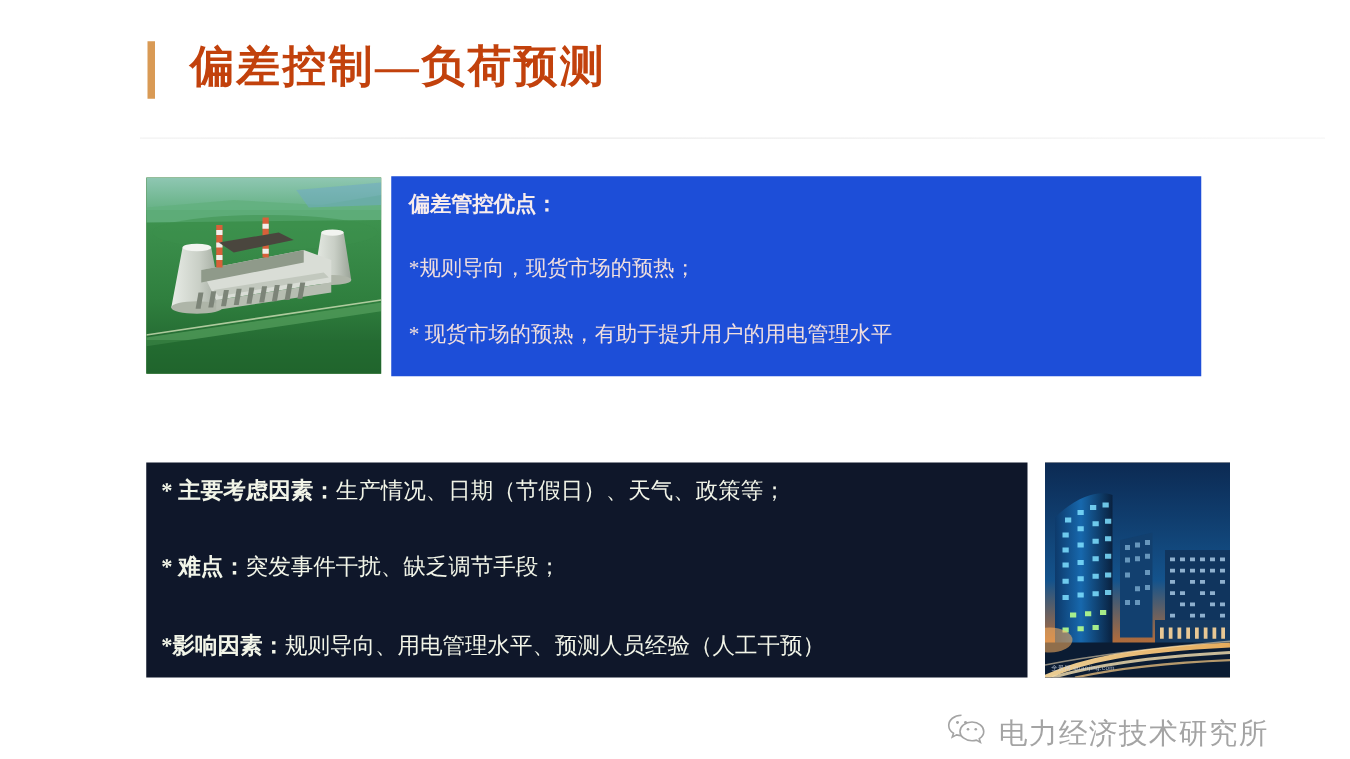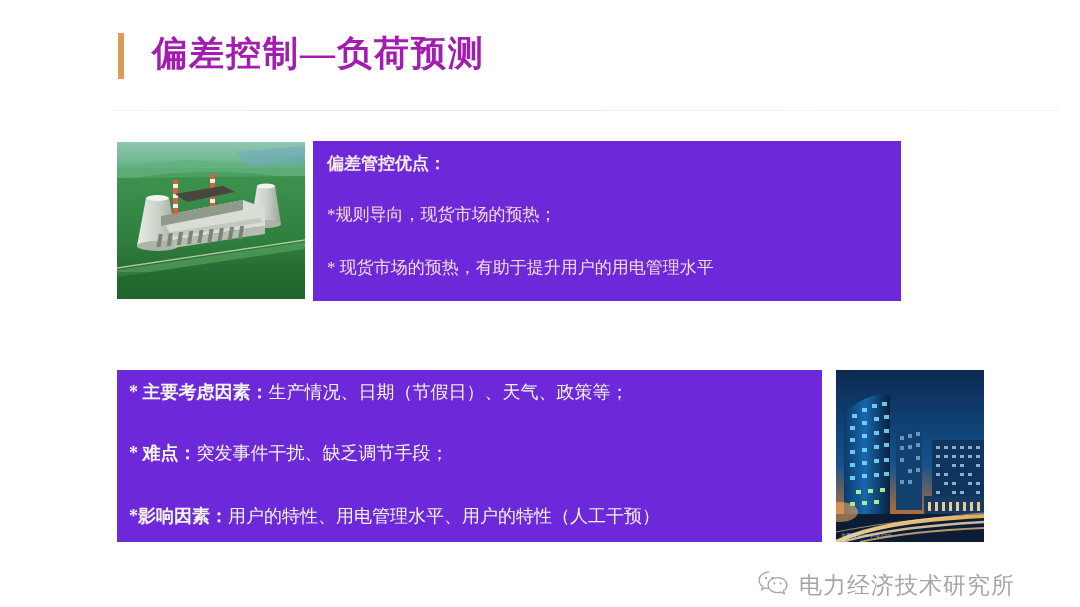--- a/index.html
+++ b/index.html
@@ -29,21 +29,21 @@
     background: #d99a55;
   }
 
   .slide-title {
     position: absolute;
     left: 152px;
     top: 29px;
     font-family: "Liberation Serif", "DejaVu Serif", serif;
     font-size: 35px;
     font-weight: 700;
-    color: #a21caf;
+    color: #c2410c;
     letter-spacing: 2px;
     line-height: 50px;
     white-space: nowrap;
   }
 
   .title-divider {
     position: absolute;
     left: 112px;
     top: 110px;
     width: 948px;
@@ -61,23 +61,23 @@
     overflow: hidden;
     background: #2f7a2f;
   }
   .plant-photo svg { display: block; width: 100%; height: 100%; }
 
   
   .red-panel {
     position: absolute;
     left: 313px;
     top: 141px;
-    width: 588px;
+    width: 648px;
     height: 160px;
-    background: #6d28d9;
+    background: #1d4ed8;
     padding: 12px 0 0 14px;
   }
   .red-panel .ln {
     color: #f0dede;
     font-family: "Liberation Serif", "DejaVu Serif", serif;
     font-size: 17px;
     line-height: 21px;
     white-space: nowrap;
   }
   .red-panel .ln.head {
@@ -87,21 +87,21 @@
   }
   .red-panel .ln.item1 { margin-bottom: 32px; }
 
   
   .green-panel {
     position: absolute;
     left: 117px;
     top: 370px;
     width: 705px;
     height: 172px;
-    background: #6d28d9;
+    background: #0f172a;
     padding: 11px 0 0 12px;
   }
   .green-panel .ln {
     color: #f2f5e8;
     font-family: "Liberation Serif", "DejaVu Serif", serif;
     font-size: 18px;
     line-height: 22px;
     white-space: nowrap;
   }
   .green-panel .ln .bold { font-weight: 700; }
@@ -234,21 +234,21 @@
   <div class="green-panel">
     <div class="ln g1">
       <span class="bold">*</span>
       <span class="bold">主要考虑因素：</span><span>生产情况、日期（节假日）、天气、政策等；</span>
     </div>
     <div class="ln g2">
       <span class="bold">*</span>
       <span class="bold">难点：</span><span>突发事件干扰、缺乏调节手段；</span>
     </div>
     <div class="ln g3">
-      <span class="bold">*</span><span class="bold">影响因素：</span><span>用户的特性、用电管理水平、用户的特性（人工干预）</span>
+      <span class="bold">*</span><span class="bold">影响因素：</span><span>规则导向、用电管理水平、预测人员经验（人工干预）</span>
     </div>
   </div>
 
   <div class="city-photo">
     <svg viewBox="0 0 148 172" preserveAspectRatio="none">
       <defs>
         <linearGradient id="nightSky" x1="0" y1="0" x2="0" y2="1">
           <stop offset="0%" stop-color="#0c2a53"></stop>
           <stop offset="55%" stop-color="#14538c"></stop>
           <stop offset="88%" stop-color="#c9702f"></stop>

